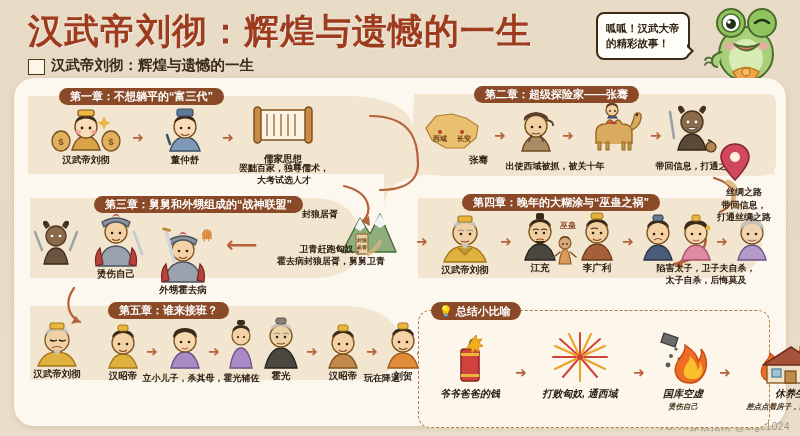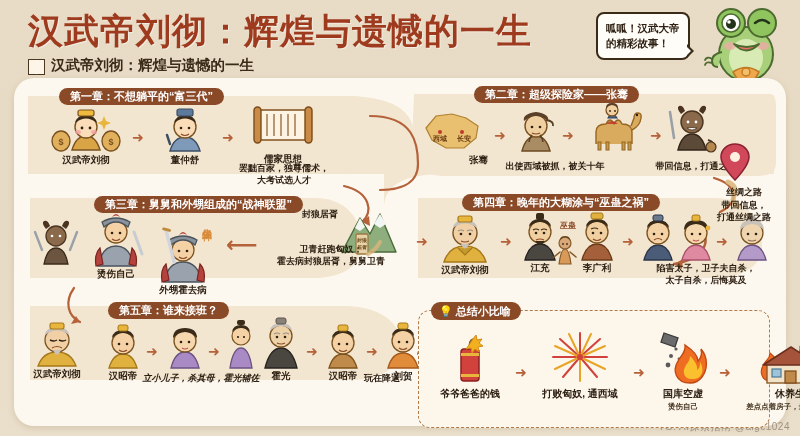--- a/index.html
+++ b/index.html
@@ -78,21 +78,21 @@
   
   .summary {
     position:absolute; left:418px; top:310px; width:352px; height:118px;
     border:1.6px dashed #b07a4a; border-radius:12px; background:#fdf6ea; z-index:7;
   }
   .summary-pill {
     position:absolute; left:12px; top:-9px; height:18px; padding:0 10px 0 8px;
     background:#8a4a28; color:#fff; border-radius:9px;
     font-size:11px; font-weight:bold; line-height:18px; white-space:nowrap;
   }
-  .sum-item { position:absolute; text-align:center; }
+  .sum-item { position:absolute; text-align:center;font-style:italic; }
   .sum-item .t { font-size:10px; font-weight:bold; color:#2e2013; white-space:nowrap; }
   .sum-item .s { font-size:7.5px; font-weight:bold; color:#4a3a26; white-space:nowrap; margin-top:1px; }
 
   .watermark {
     position:absolute; right:10px; bottom:2px;
     font-size:10px; color:#9e9283; letter-spacing:.5px;
   }
   svg { display:block; overflow:visible; }
 </style>
 </head>
@@ -574,21 +574,21 @@
         <path d="M16 14 q12 -10 24 0 q-1 -8 -12 -8 q-11 0 -12 8z" fill="#3a2a18"></path>
         <rect x="18" y="0" width="20" height="7" rx="2" fill="#2e2a24" stroke="#16130f" stroke-width="1"></rect>
         <circle cx="24" cy="20" r="1.3" fill="#2e2013"></circle>
           <circle cx="32" cy="20" r="1.3" fill="#2e2013"></circle>
         <path d="M21 17 q4 -2 7 0 M29 17 q4 -2 7 0" stroke="#3a2a18" stroke-width="1.2" fill="none"></path>
         <path d="M24 27 q4 2 8 0" stroke="#8a4a28" stroke-width="1.2" fill="none"></path>
       </svg>
       <div class="lbl">汉宣帝</div>
     </div>
 
-    <div class="cap" style="left:92px; top:294px; width:190px;font-style:italic;">立小儿子，杀其母，霍光辅佐</div>
+    <div class="cap" style="left:92px; top:294px; width:190px;">立小儿子，杀其母，霍光辅佐</div>
     <div class="cap" style="left:318px; top:294px; width:100px;">玩在降退</div>
 
   </div>
 
   <div class="summary">
     <div class="summary-pill">
       <span>💡</span>
       <span>总结小比喻</span>
     </div>
 

